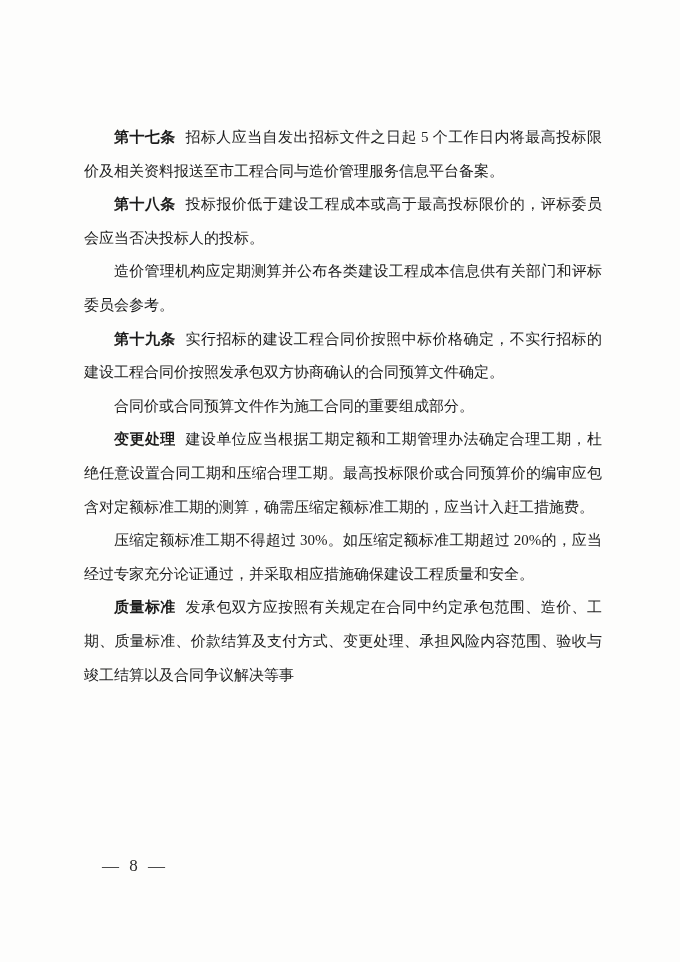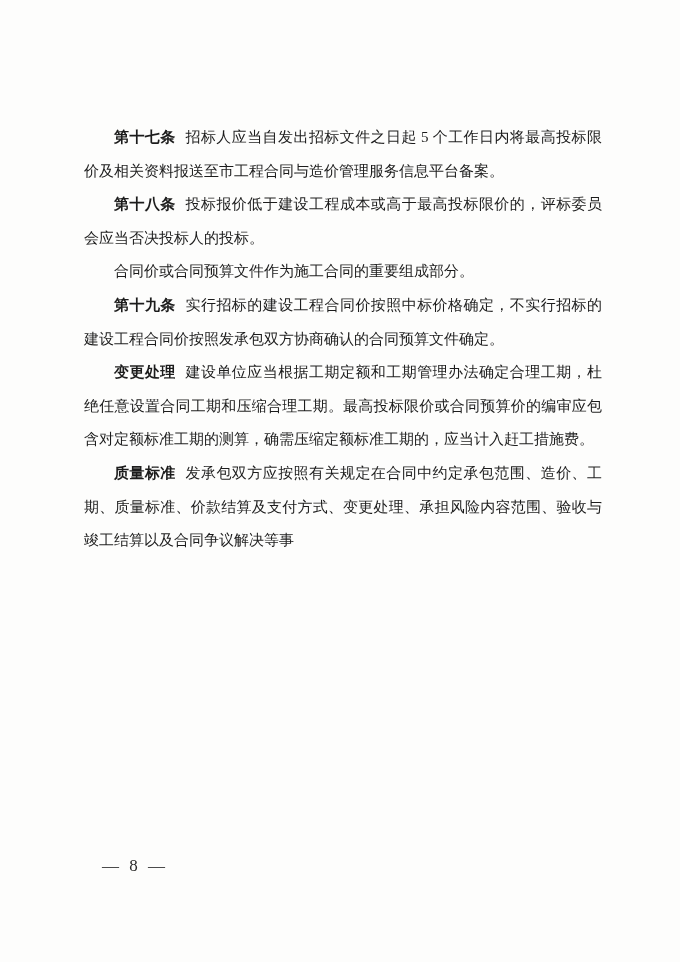--- a/index.html
+++ b/index.html
@@ -47,21 +47,23 @@
     color: #2a2a2a;
   }
 </style>
 </head>
 <body>
 
 <div class="page">
   <div class="content">
     <p class="para"><span class="term">第十七条</span><span>招标人应当自发出招标文件之日起 5 个工作日内将最高投标限价及相关资料报送至市工程合同与造价管理服务信息平台备案。</span></p>
     <p class="para"><span class="term">第十八条</span><span>投标报价低于建设工程成本或高于最高投标限价的，评标委员会应当否决投标人的投标。</span></p>
+    <p class="para"><span class="term"></span><span>造价管理机构应定期测算并公布各类建设工程成本信息供有关部门和评标委员会参考。</span></p>
+    <p class="para"><span class="term">第十九条</span><span>实行招标的建设工程合同价按照中标价格确定，不实行招标的建设工程合同价按照发承包双方协商确认的合同预算文件确定。</span></p>
     <p class="para"><span class="term"></span><span>合同价或合同预算文件作为施工合同的重要组成部分。</span></p>
-    <p class="para"><span class="term">第十九条</span><span>实行招标的建设工程合同价按照中标价格确定，不实行招标的建设工程合同价按照发承包双方协商确认的合同预算文件确定。</span></p>
     <p class="para"><span class="term">变更处理</span><span>建设单位应当根据工期定额和工期管理办法确定合理工期，杜绝任意设置合同工期和压缩合理工期。最高投标限价或合同预算价的编审应包含对定额标准工期的测算，确需压缩定额标准工期的，应当计入赶工措施费。</span></p>
+    <p class="para"><span class="term"></span><span>压缩定额标准工期不得超过 30%。如压缩定额标准工期超过 20%的，应当经过专家充分论证通过，并采取相应措施确保建设工程质量和安全。</span></p>
     <p class="para"><span class="term">质量标准</span><span>发承包双方应按照有关规定在合同中约定承包范围、造价、工期、质量标准、价款结算及支付方式、变更处理、承担风险内容范围、验收与竣工结算以及合同争议解决等事</span></p>
   </div>
   <div class="footer">
     <span>— 8 —</span>
   </div>
 </div>
 
 </body></html>

